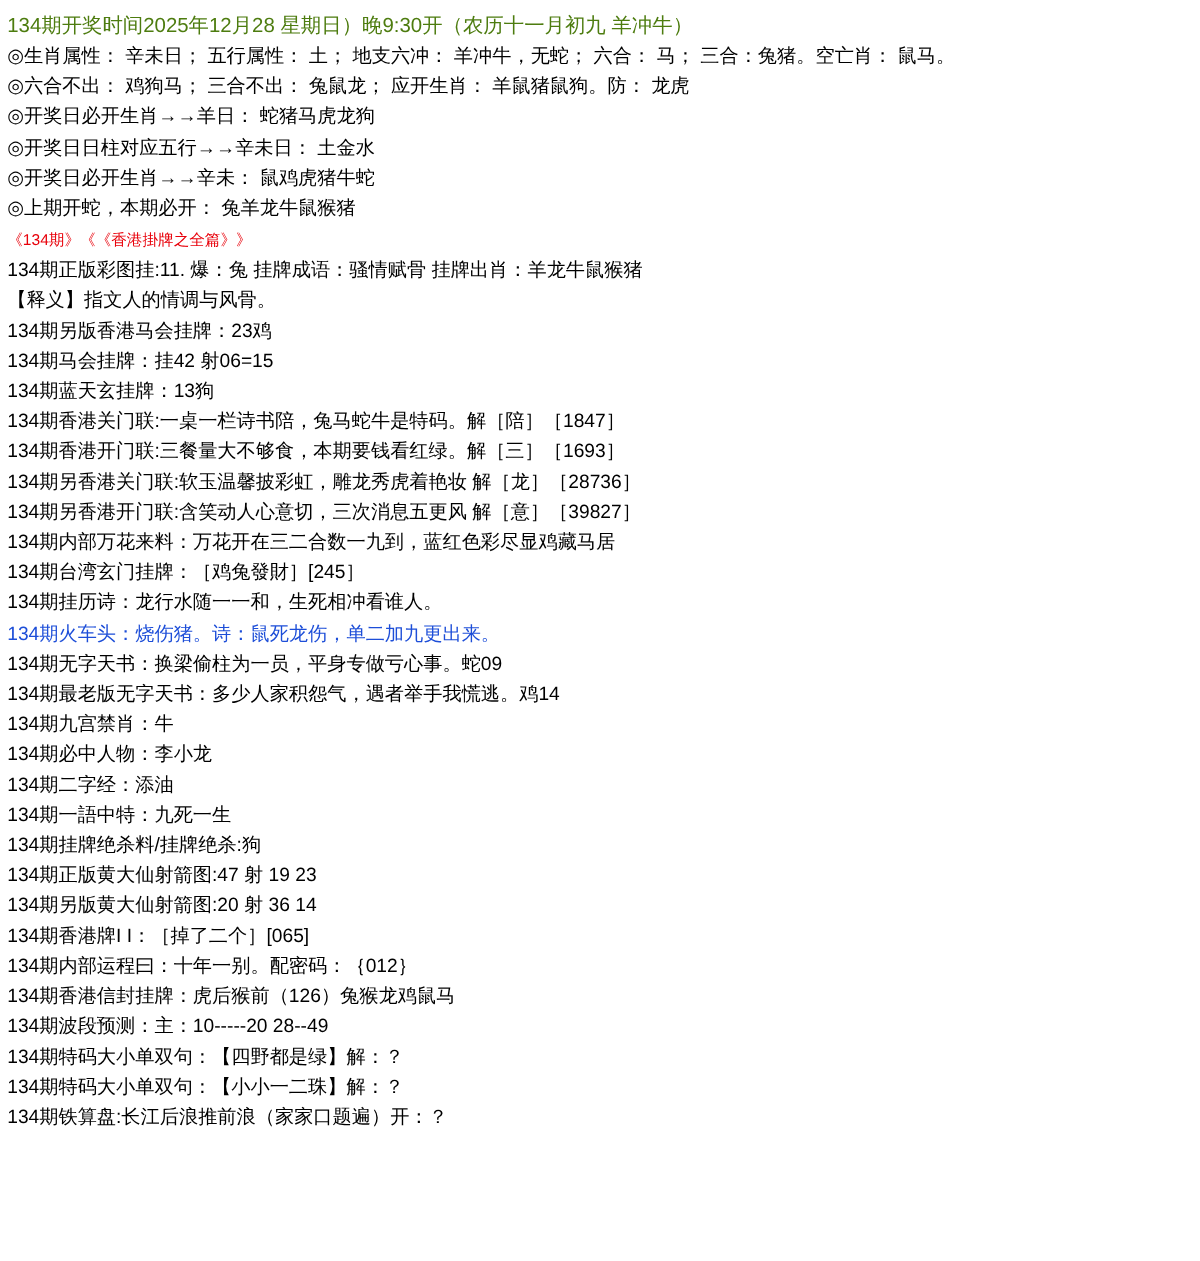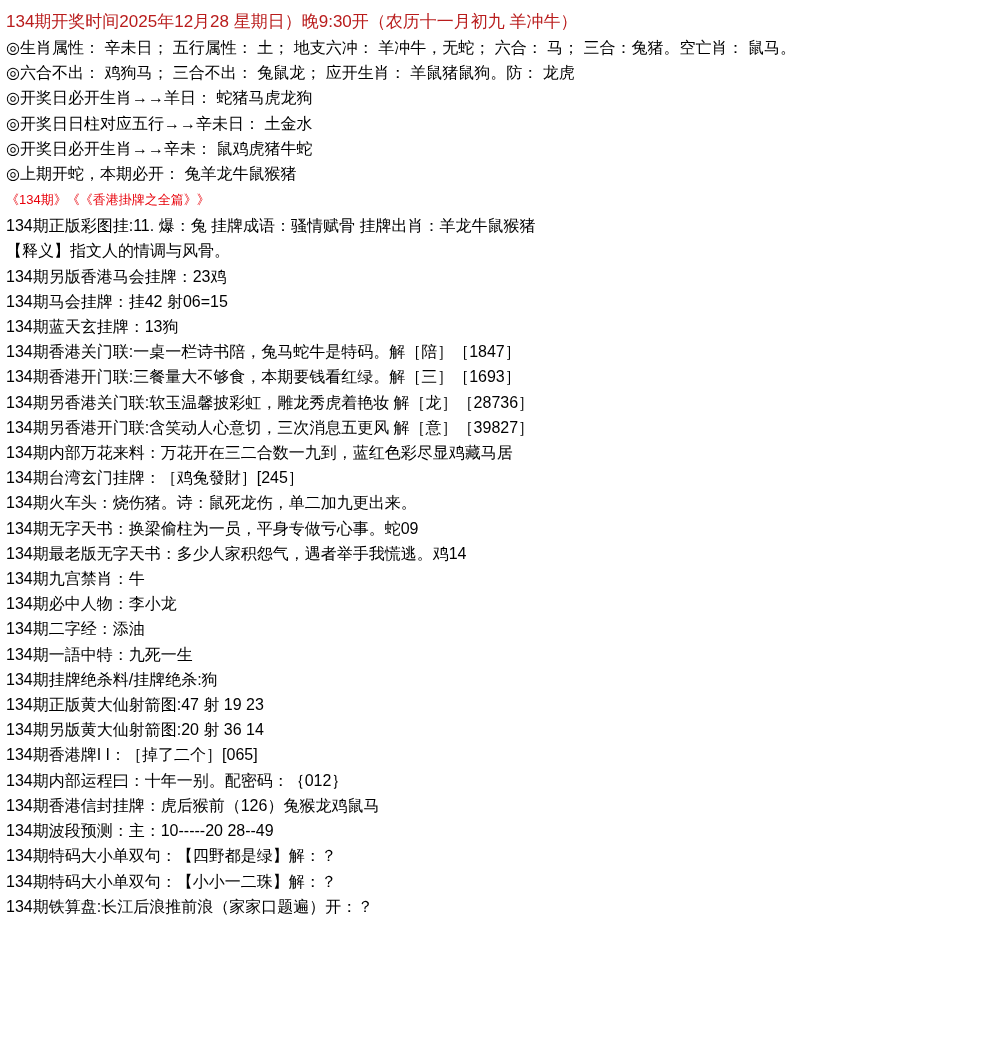--- a/index.html
+++ b/index.html
@@ -18,27 +18,27 @@
   .page {
     padding: 8px 6px 0 6px;
     box-sizing: border-box;
   }
   .line {
     line-height: 25.2px;
     white-space: nowrap;
     letter-spacing: 0px;
   }
   .red {
-    color: #000000;
+    color: #1d4ed8;
   }
   .black {
     color: #000000;
   }
   .title-line {
-    color: #b91c1c;
+    color: #4d7c0f;
     font-size: 17px;
     line-height: 27px;
   }
   .sec-title {
     color: #e8000a;
     font-size: 13px;
     line-height: 27px;
   }
 </style>
 </head>
@@ -64,20 +64,21 @@
     <div class="line"><span class="black">【释义】</span><span class="black">指文人的情调与风骨。</span></div>
     <div class="line"><span class="black">134期另版香港马会挂牌：</span><span class="black">23鸡</span></div>
     <div class="line"><span class="black">134期马会挂牌：</span><span class="black">挂42  射06=15</span></div>
     <div class="line"><span class="black">134期蓝天玄挂牌：</span><span class="black">13狗</span></div>
     <div class="line"><span class="black">134期香港关门联:</span><span class="black">一桌一栏诗书陪，兔马蛇牛是特码。解［陪］［1847］</span></div>
     <div class="line"><span class="black">134期香港开门联:</span><span class="black">三餐量大不够食，本期要钱看红绿。解［三］［1693］</span></div>
     <div class="line"><span class="black">134期另香港关门联:</span><span class="black">软玉温馨披彩虹，雕龙秀虎着艳妆  解［龙］［28736］</span></div>
     <div class="line"><span class="black">134期另香港开门联:</span><span class="black">含笑动人心意切，三次消息五更风  解［意］［39827］</span></div>
     <div class="line"><span class="black">134期内部万花来料：</span><span class="black">万花开在三二合数一九到，蓝红色彩尽显鸡藏马居</span></div>
     <div class="line"><span class="black">134期台湾玄门挂牌：</span><span class="black">［鸡兔發財］[245］</span></div>
+    <div class="line"><span class="black">134期挂历诗：</span><span class="black">龙行水随一一和，生死相冲看谁人。</span></div>
     <div class="line"><span class="red">134期火车头：</span><span class="red">烧伤猪。诗：鼠死龙伤，单二加九更出来。</span></div>
     <div class="line"><span class="black">134期无字天书：</span><span class="black">换梁偷柱为一员，平身专做亏心事。蛇09</span></div>
     <div class="line"><span class="black">134期最老版无字天书：</span><span class="black">多少人家积怨气，遇者举手我慌逃。鸡14</span></div>
     <div class="line"><span class="black">134期九宫禁肖：</span><span class="black">牛</span></div>
     <div class="line"><span class="black">134期必中人物：</span><span class="black">李小龙</span></div>
     <div class="line"><span class="black">134期二字经：</span><span class="black">添油</span></div>
     <div class="line"><span class="black">134期一語中特：</span><span class="black">九死一生</span></div>
     <div class="line"><span class="black">134期挂牌绝杀料/挂牌绝杀:</span><span class="black">狗</span></div>
     <div class="line"><span class="black">134期正版黄大仙射箭图:</span><span class="black">47  射  19  23</span></div>
     <div class="line"><span class="black">134期另版黄大仙射箭图:</span><span class="black">20  射  36  14</span></div>

